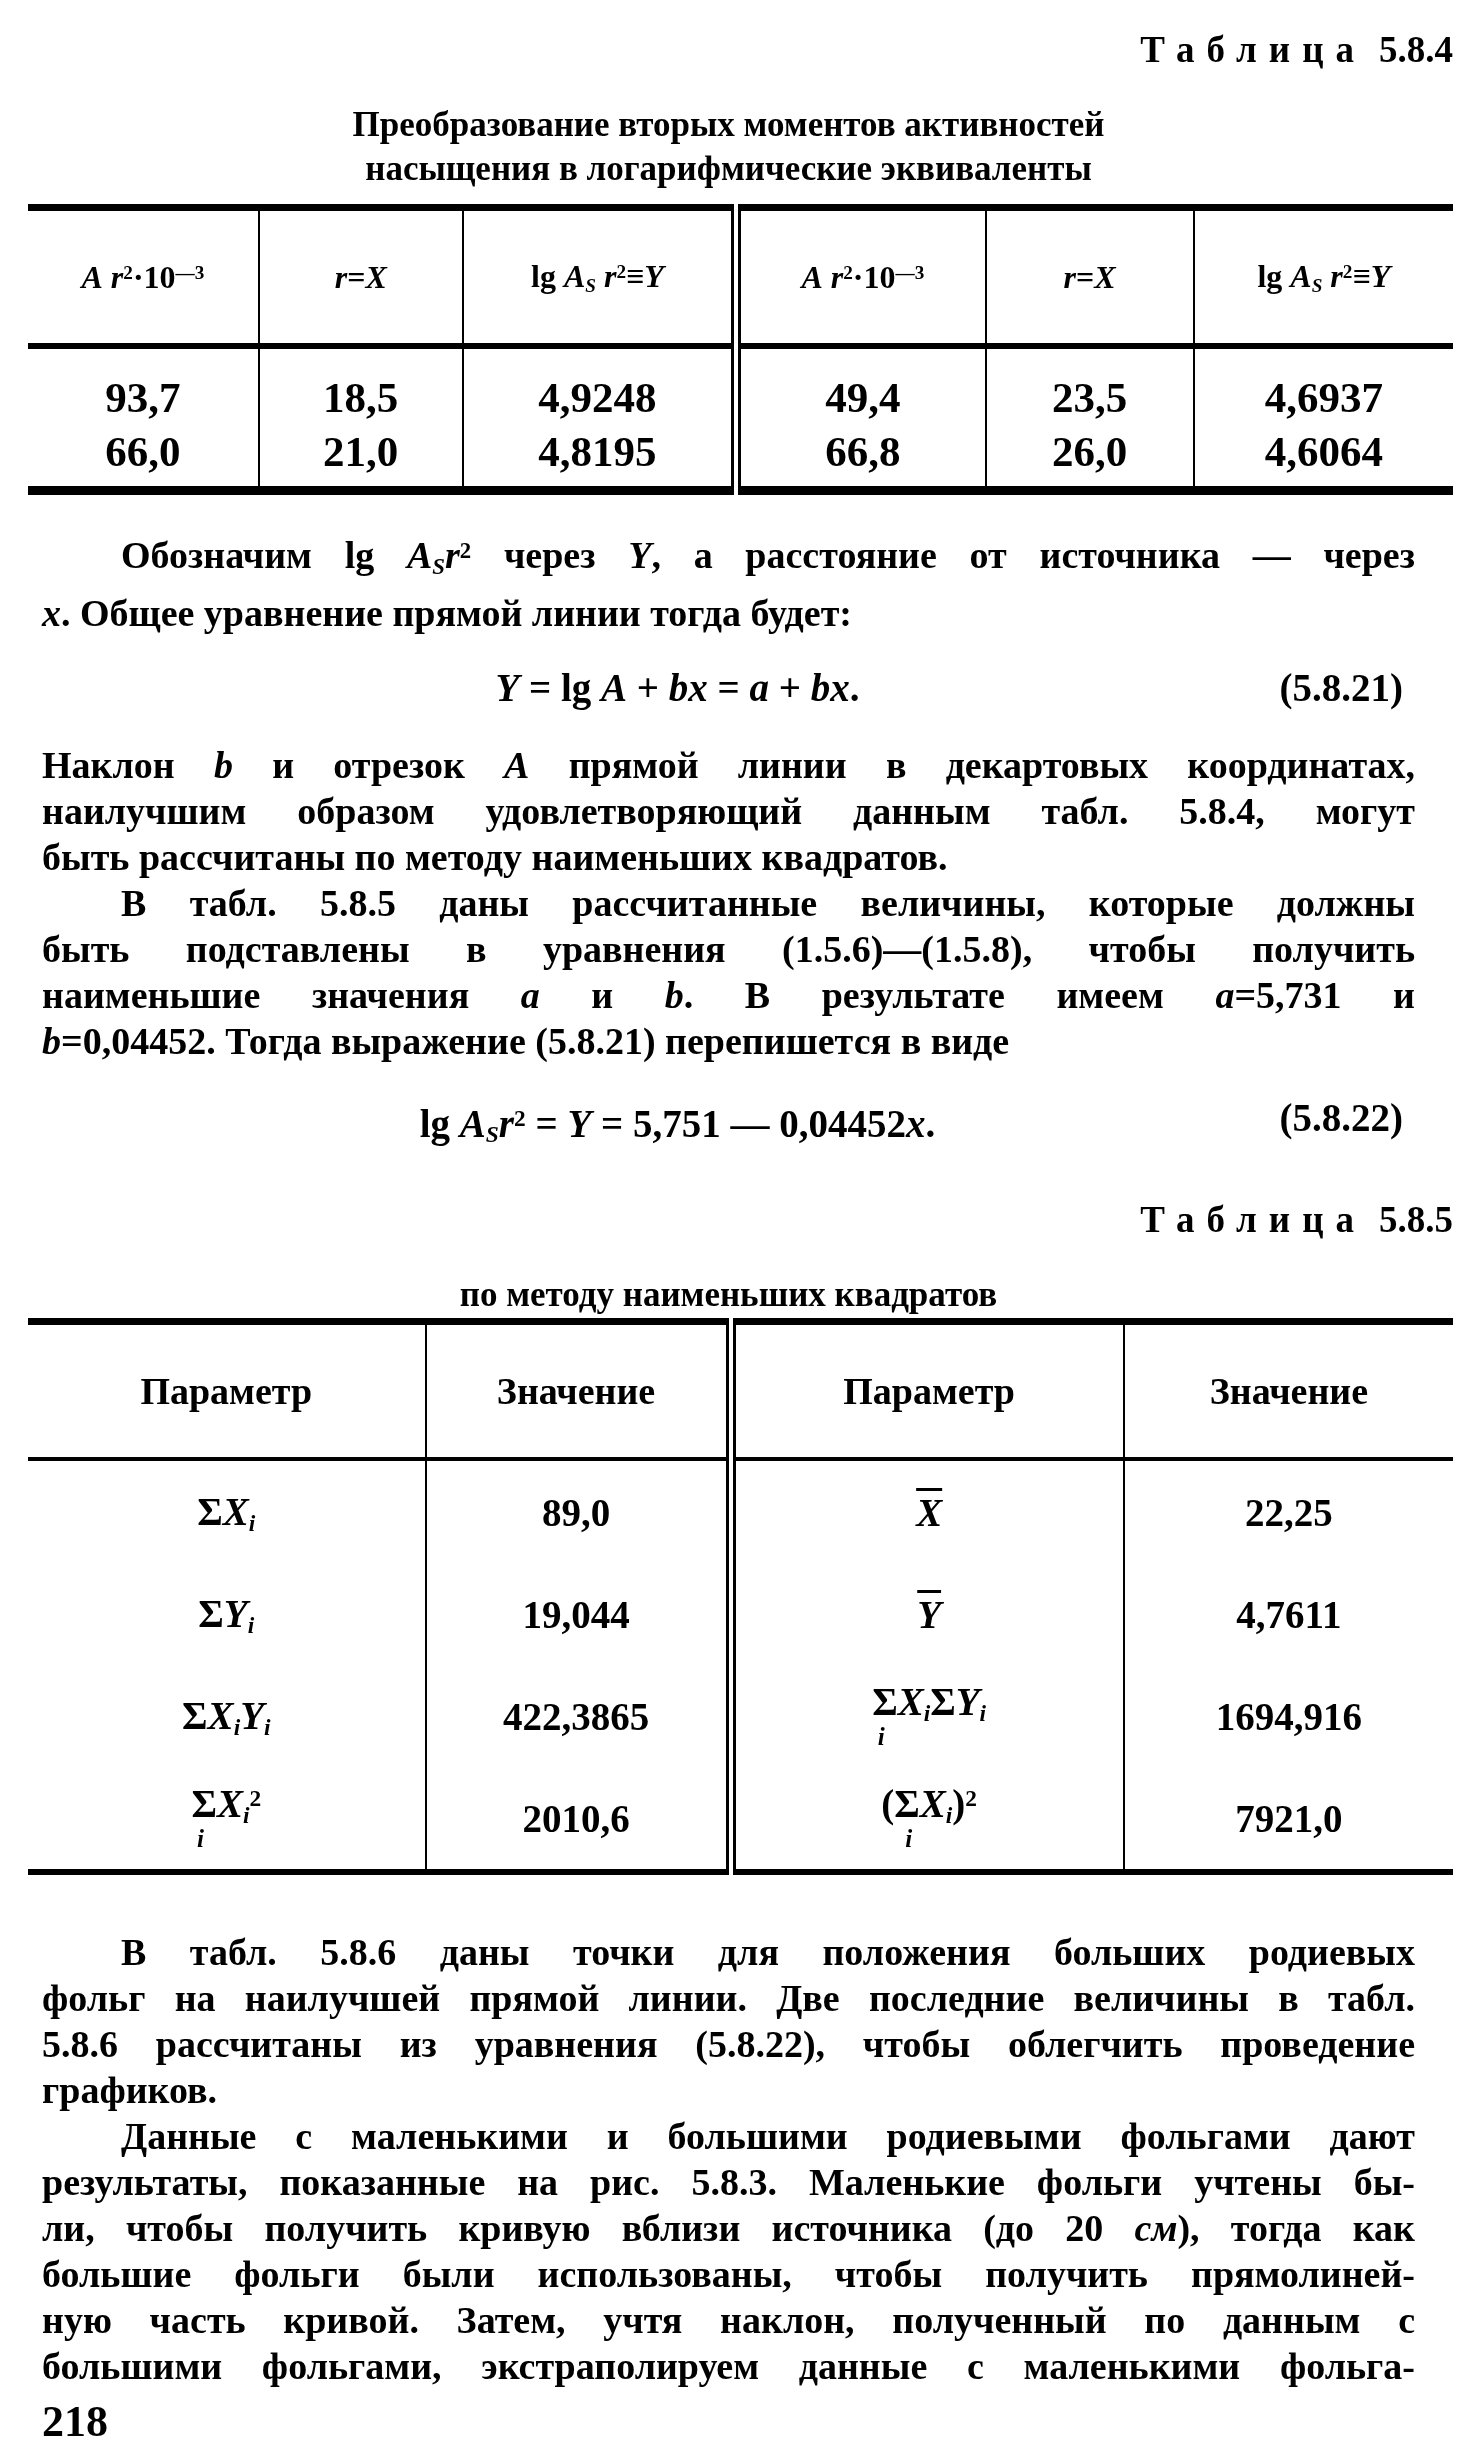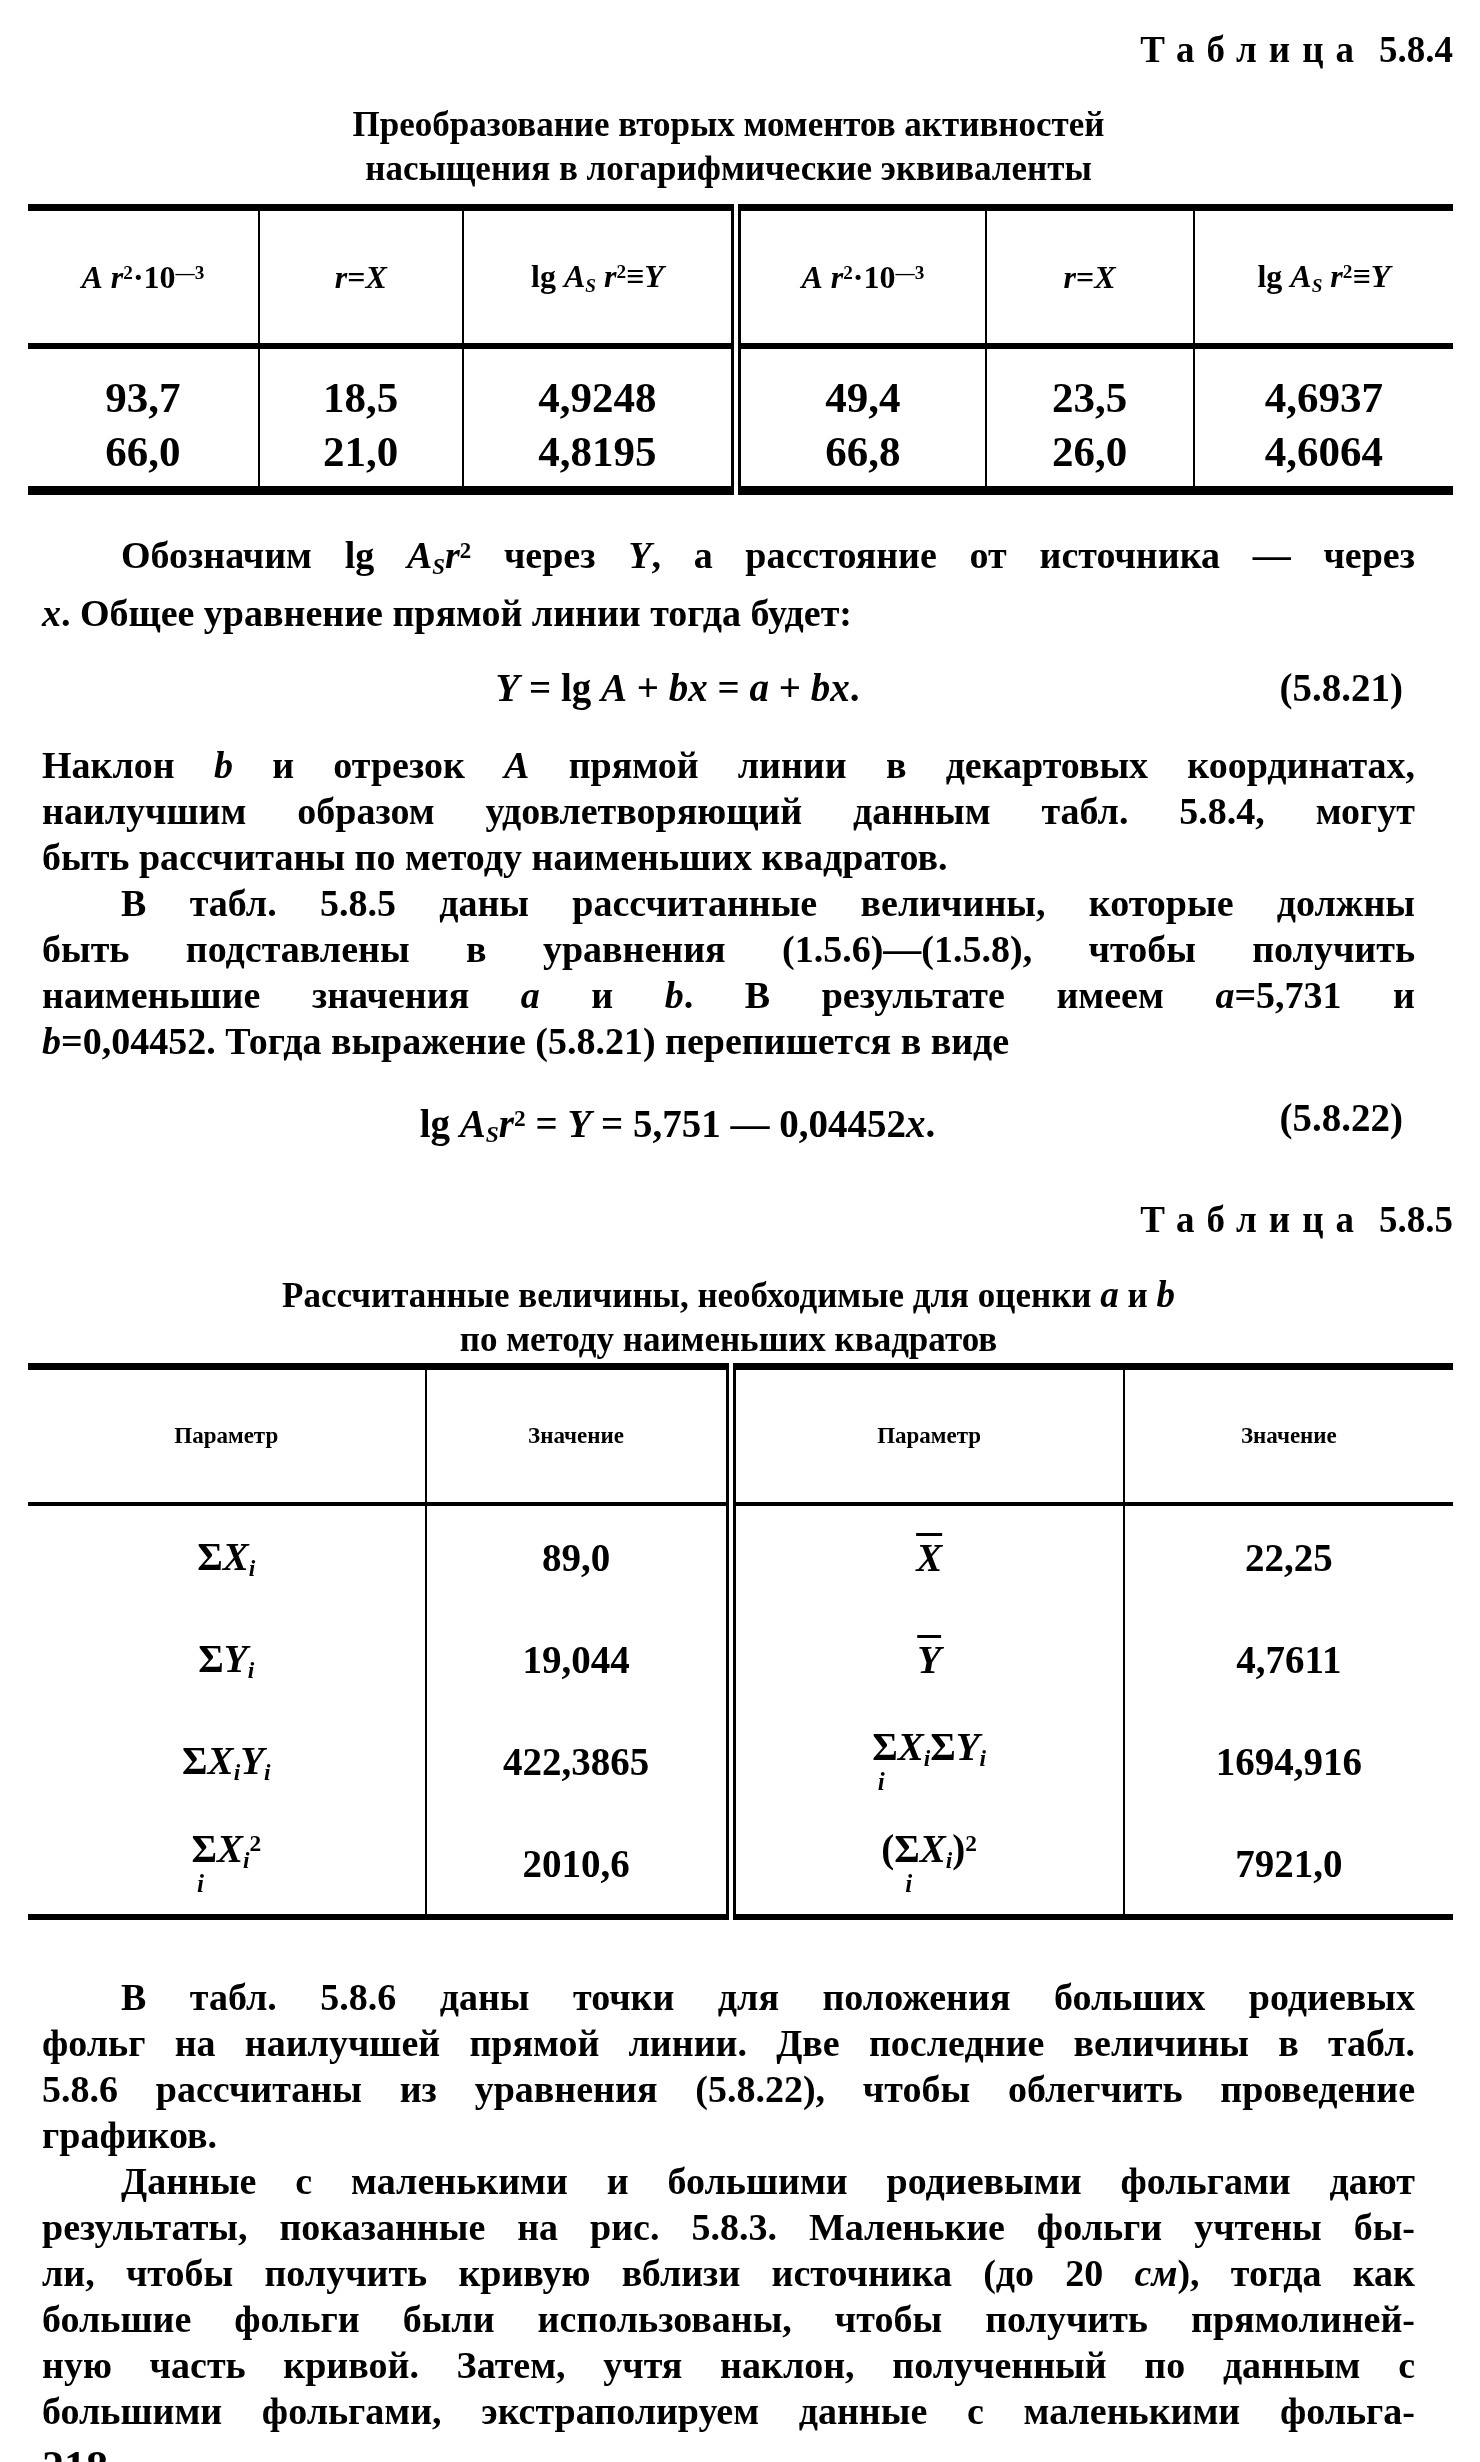--- a/index.html
+++ b/index.html
@@ -36,21 +36,21 @@
   .t584 tbody tr.r0 td { padding-top: 22px; height: 52px; }
   .t584 tbody tr.r1 td { height: 52px; padding-bottom: 9.3px; }
   .t584 td { font-size: 43px; }
 
   
   .t585 { margin-top: 1.9px; border-top: 7.4px solid #000; border-bottom: 6.5px solid #000; }
   .t585 thead tr { border-bottom: 4.6px solid #000; }
   .t585 th, .t585 td { border-left: 2.8px solid #000; text-align: center; vertical-align: middle; }
   .t585 th:first-child, .t585 td:first-child { border-left: none; }
   .t585 th.dbl, .t585 td.dbl { border-left: 10.2px double #000; }
-  .t585 th { height: 130px; font-size: 23px; font-weight: bold; }
+  .t585 th { height: 130px; font-size: 38px; font-weight: bold; }
   .t585 td { height: 100px; font-size: 39px; }
 
   .pbox { display: inline-block; text-align: left; }
   .usub { display: block; font-size: 25px; font-style: italic; line-height: 22px; margin-top: 0px; }
   .u0 { padding-left: 5.6px; }
   .u1 { padding-left: 24px; }
 
   sub { font-size: 60%; font-style: italic; vertical-align: -0.25em; }
   sup { font-size: 60%; font-style: normal; vertical-align: 0.45em; }
   .ov { font-style: italic; text-decoration: overline; padding: 0 2.8px; }
@@ -161,21 +161,20 @@
     <span class="num">(5.8.22)</span>
   </div>
 
   <div class="tblwrap lbl585">
     <div class="tbl-label">
       <span class="w">Таблица</span><span class="n">5.8.5</span>
     </div>
   </div>
 
   <div class="tbl-title">
-    <span class="line">Рассчитанные величины, необходимые для оценки <i>a</i> и <i>b</i></span>
     <span class="line">по методу наименьших квадратов</span>
   </div>
 
   <div class="tblwrap">
     <table class="t585">
       <colgroup>
         <col style="width:27.9%">
           <col style="width:21.4%">
           <col style="width:27.6%">
           <col style="width:23.1%">

